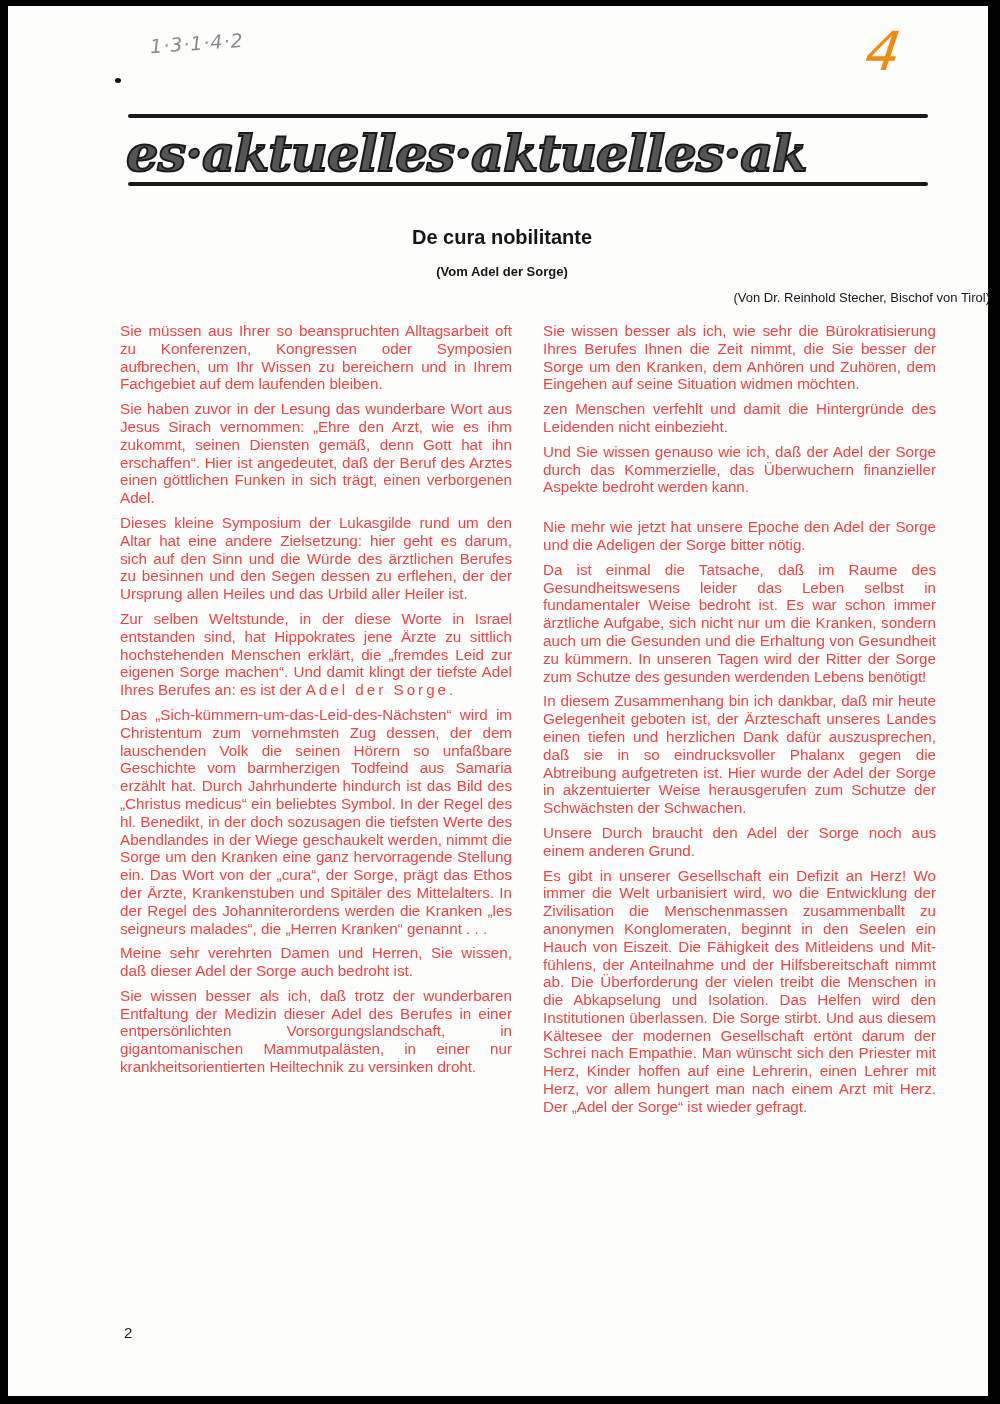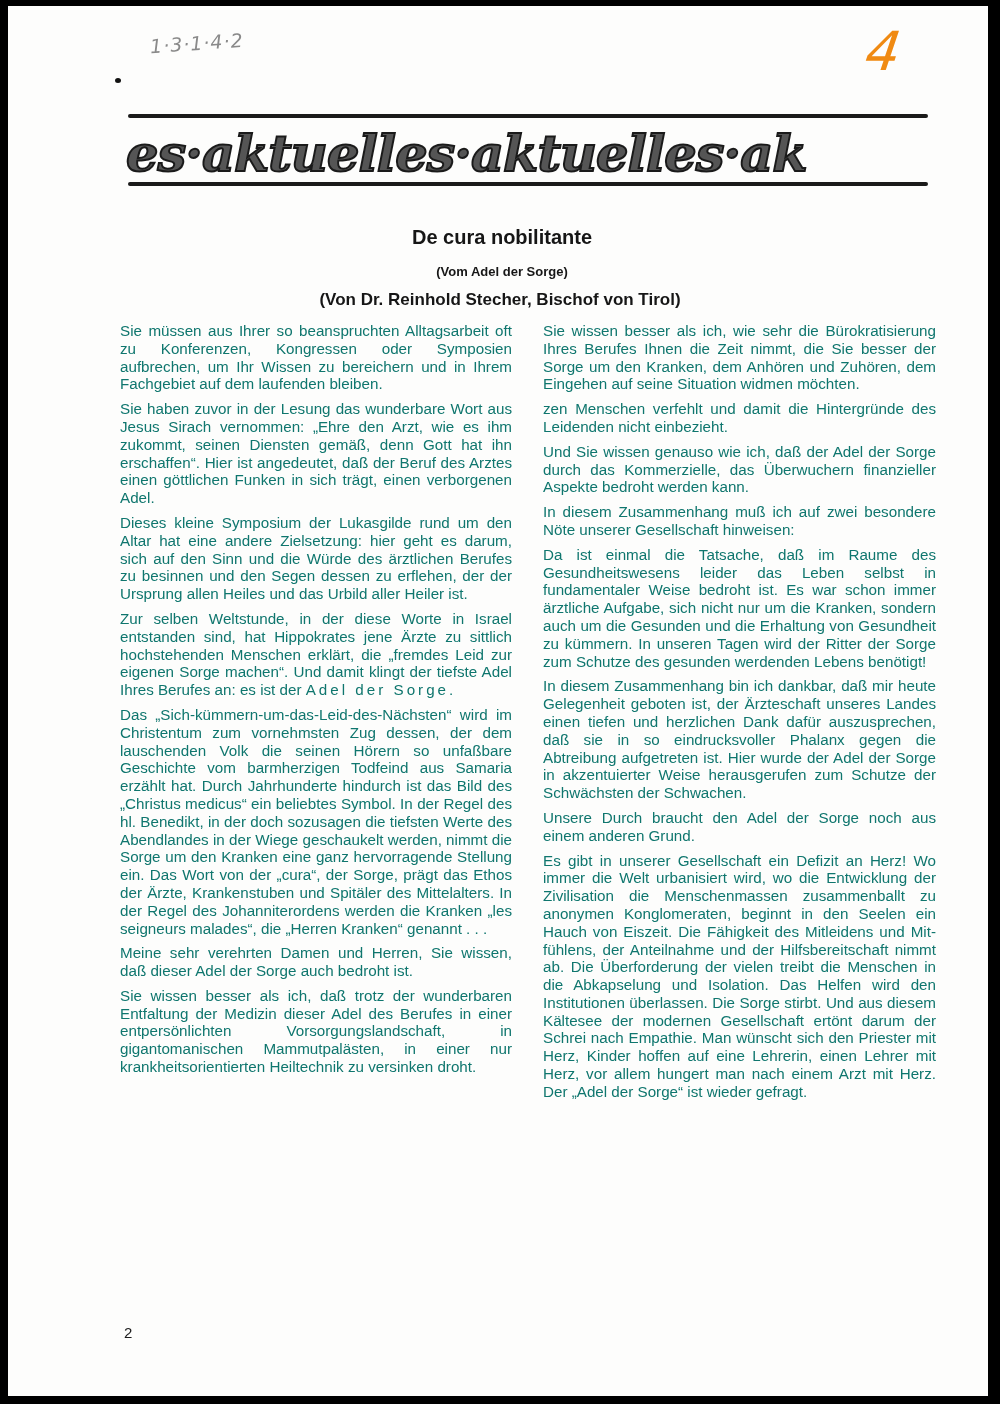--- a/index.html
+++ b/index.html
@@ -71,27 +71,27 @@
     }
     .title {
       position: absolute;
       left: 0; width: 100%;
       text-align: center;
       font-family: "Liberation Sans", sans-serif;
       color: #161616;
     }
     .title.main { top: 220px; font-size: 20px; font-weight: bold; left: 4px; }
     .title.sub1 { top: 258px; font-size: 13px; font-weight: bold; left: 4px; }
-    .title.sub2 { top: 284px; font-size: 17px; font-weight: bold; left: 2px; }
+    .title.sub2 { top: 284px; font-size: 13px; font-weight: normal; left: 2px; text-align: right; }
     .col {
       position: absolute;
       font-family: "Liberation Sans", sans-serif;
       font-size: 15.2px;
       line-height: 17.8px;
-      color: #0f766e;
+      color: #ef4444;
       text-align: justify;
       hyphens: manual;
     }
     .col.left { left: 112px; top: 316px; width: 392px; }
     .col.right { left: 535px; top: 316px; width: 393px; }
     .col p { margin: 0 0 7px 0; }
     .col p.gap { margin-top: 22px; }
     .spaced { letter-spacing: 3px; }
     .page-number {
       position: absolute;
@@ -124,21 +124,21 @@
     <p><span>Zur selben Weltstunde, in der diese Worte in Is­rael entstanden sind, hat Hippokrates jene Ärzte zu sittlich hochstehenden Menschen erklärt, die „fremdes Leid zur eigenen Sorge machen“. Und damit klingt der tiefste Adel Ihres Berufes an: es ist der</span> <span class="spaced">Adel der Sorge.</span></p>
     <p>Das „Sich-kümmern-um-das-Leid-des-Nächsten“ wird im Christentum zum vornehmsten Zug des­sen, der dem lauschenden Volk die seinen Hö­rern so unfaßbare Geschichte vom barmherzi­gen Todfeind aus Samaria erzählt hat. Durch Jahrhunderte hindurch ist das Bild des „Chri­stus medicus“ ein beliebtes Symbol. In der Re­gel des hl. Benedikt, in der doch sozusagen die tiefsten Werte des Abendlandes in der Wiege geschaukelt werden, nimmt die Sorge um den Kranken eine ganz hervorragende Stellung ein. Das Wort von der „cura“, der Sorge, prägt das Ethos der Ärzte, Krankenstuben und Spitäler des Mittelalters. In der Regel des Johanniteror­dens werden die Kranken „les seigneurs mala­des“, die „Herren Kranken“ genannt . . .</p>
     <p>Meine sehr verehrten Damen und Herren, Sie wissen, daß dieser Adel der Sorge auch bedroht ist.</p>
     <p>Sie wissen besser als ich, daß trotz der wunder­baren Entfaltung der Medizin dieser Adel des Berufes in einer entpersönlichten Vorsorgungs­landschaft, in gigantomanischen Mammutpalä­sten, in einer nur krankheitsorientierten Heil­technik zu versinken droht.</p>
   </div>
 
   <div class="col right">
     <p>Sie wissen besser als ich, wie sehr die Bürokra­tisierung Ihres Berufes Ihnen die Zeit nimmt, die Sie besser der Sorge um den Kranken, dem An­hören und Zuhören, dem Eingehen auf seine Si­tuation widmen möchten.</p>
     <p>zen Menschen verfehlt und damit die Hinter­gründe des Leidenden nicht einbezieht.</p>
     <p>Und Sie wissen genauso wie ich, daß der Adel der Sorge durch das Kommerzielle, das Überwu­chern finanzieller Aspekte bedroht werden kann.</p>
-    <p>In diesem Zusammenhang muß ich auf zwei be­sondere Nöte unserer Gesellschaft hinweisen:</p>
+    <p class="gap">Nie mehr wie jetzt hat unsere Epoche den Adel der Sorge und die Adeligen der Sorge bitter nö­tig.</p>
     <p>Da ist einmal die Tatsache, daß im Raume des Gesundheitswesens leider das Leben selbst in fundamentaler Weise bedroht ist. Es war schon immer ärztliche Aufgabe, sich nicht nur um die Kranken, sondern auch um die Gesunden und die Erhaltung von Gesundheit zu kümmern. In unseren Tagen wird der Ritter der Sorge zum Schutze des gesunden werdenden Lebens benö­tigt!</p>
     <p>In diesem Zusammenhang bin ich dankbar, daß mir heute Gelegenheit geboten ist, der Ärzte­schaft unseres Landes einen tiefen und herzli­chen Dank dafür auszusprechen, daß sie in so eindrucksvoller Phalanx gegen die Abtreibung aufgetreten ist. Hier wurde der Adel der Sorge in akzentuierter Weise herausgerufen zum Schut­ze der Schwächsten der Schwachen.</p>
     <p>Unsere Durch braucht den Adel der Sorge noch aus einem anderen Grund.</p>
     <p>Es gibt in unserer Gesellschaft ein Defizit an Herz! Wo immer die Welt urbanisiert wird, wo die Entwicklung der Zivilisation die Menschen­massen zusammenballt zu anonymen Konglo­meraten, beginnt in den Seelen ein Hauch von Eiszeit. Die Fähigkeit des Mitleidens und Mit­fühlens, der Anteilnahme und der Hilfsbereit­schaft nimmt ab. Die Überforderung der vielen treibt die Menschen in die Abkapselung und Iso­lation. Das Helfen wird den Institutionen über­lassen. Die Sorge stirbt. Und aus diesem Kälte­see der modernen Gesellschaft ertönt darum der Schrei nach Empathie. Man wünscht sich den Priester mit Herz, Kinder hoffen auf eine Lehrerin, einen Lehrer mit Herz, vor allem hun­gert man nach einem Arzt mit Herz. Der „Adel der Sorge“ ist wieder gefragt.</p>
   </div>
 
   <div class="page-number">2</div>
 </div>
 
 </body></html>

